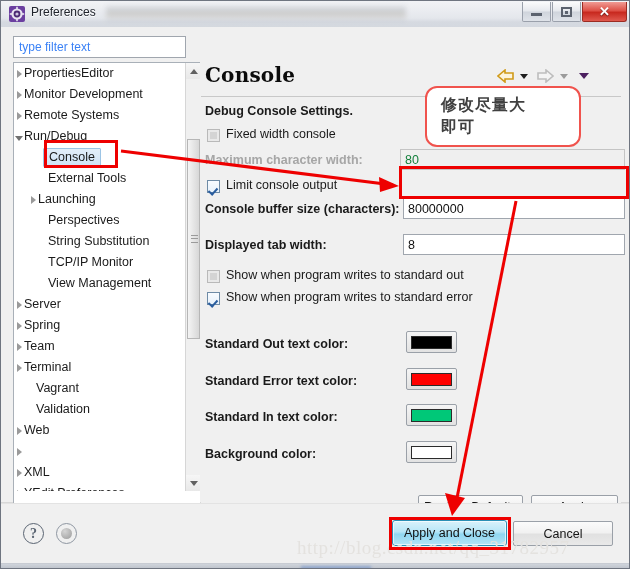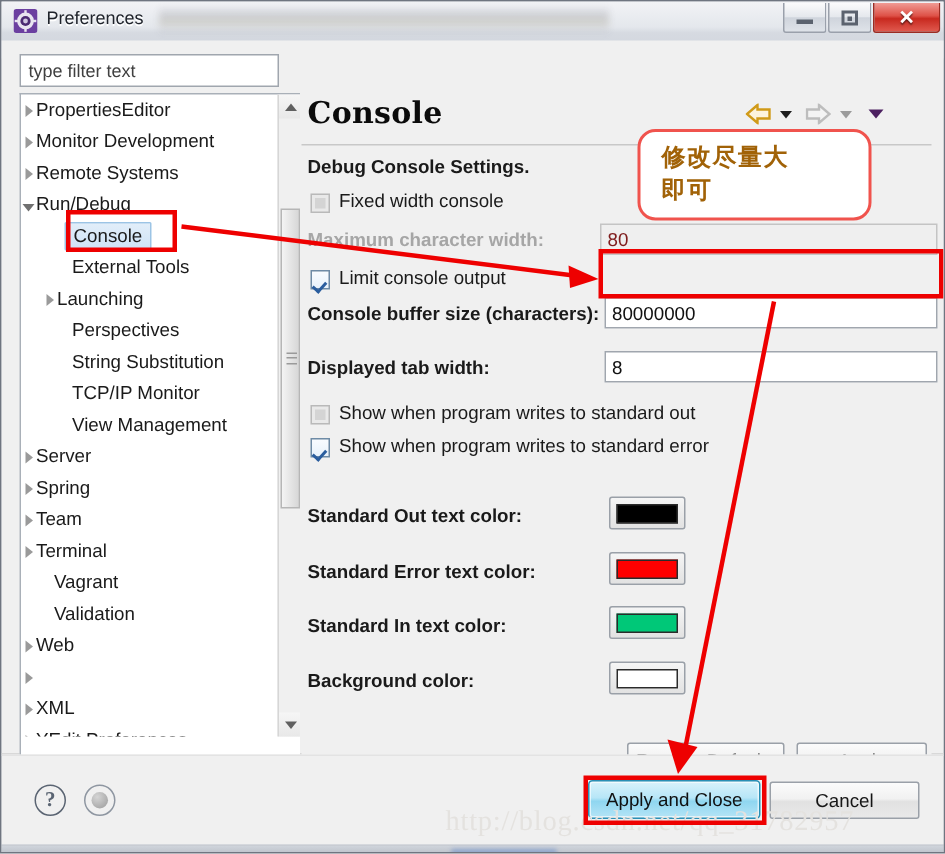--- a/index.html
+++ b/index.html
@@ -78,21 +78,21 @@
   #dialog-body {
     position: absolute; left: 0; top: 26px; width: 630px; height: 476px;
     background: #f0f0f0;
     border-bottom: 1px solid #d8d8d8;
   }
 
   
   #filter-box {
     position: absolute; left: 12px; top: 9px; width: 173px; height: 22px;
     background: #ffffff; border: 1px solid #a0a6ae;
-    font-size: 12px; color: #404040;
+    font-size: 12px; color: #3b82f6;
     padding: 3px 5px;
   }
   #tree-panel {
     position: absolute; left: 12px; top: 35px; width: 187px; height: 449px;
     background: #ffffff; border: 1px solid #a9b0b8;
     border-right: none;
     overflow: hidden;
   }
   #tree-list {
     position: absolute; left: 0; top: 0; width: 172px; height: 428px;
@@ -228,21 +228,21 @@
     background:#d4d4d4;
   }
   .cbox-label { position: absolute; left: 19px; top: 0px; font-size: 12.5px; color:#1a1a1a; white-space:nowrap; }
 
   .text-input {
     position: absolute; height: 21px;
     background: #ffffff; border: 1px solid #a0a6ae;
     font-size: 12.5px; color: #111111;
     padding: 2px 4px; line-height: 16px;
   }
-  .text-input.disabled { background: #efefef; border-color:#c4c4c4; color:#7f1d1d; }
+  .text-input.disabled { background: #efefef; border-color:#c4c4c4; color:#15803d; }
 
   .color-swatch {
     position: absolute; width: 51px; height: 22px;
     background: linear-gradient(to bottom,#f5f5f5,#e2e2e2);
     border: 1px solid #9aa0a8;
     border-radius: 2px;
     display:flex;align-items:center;justify-content:center;
   }
   .color-swatch .chip {
     width: 41px; height: 13px; border: 1px solid #2b2b2b;
@@ -331,21 +331,21 @@
   #anno-buffer-rect  { left: 398px; top: 165px; width: 230px; height: 33px; }
   #anno-applyclose-rect { left: 388px; top: 516px; width: 122px; height: 33px; }
 
   #anno-callout {
     position: absolute; left: 424px; top: 85px; width: 156px; height: 61px;
     background: #ffffff;
     border: 2px solid #f0534d;
     border-radius: 12px;
     padding: 6px 0 0 14px;
     font-family: "DejaVu Sans", sans-serif;
-    font-size: 16px; font-weight: bold; color: #a16207;
+    font-size: 16px; font-weight: bold; color: #404040;
     line-height: 22px;
     letter-spacing: 1px;
   }
 </style>
 </head>
 <body>
 
 <div id="window">
 
   <div id="titlebar">

